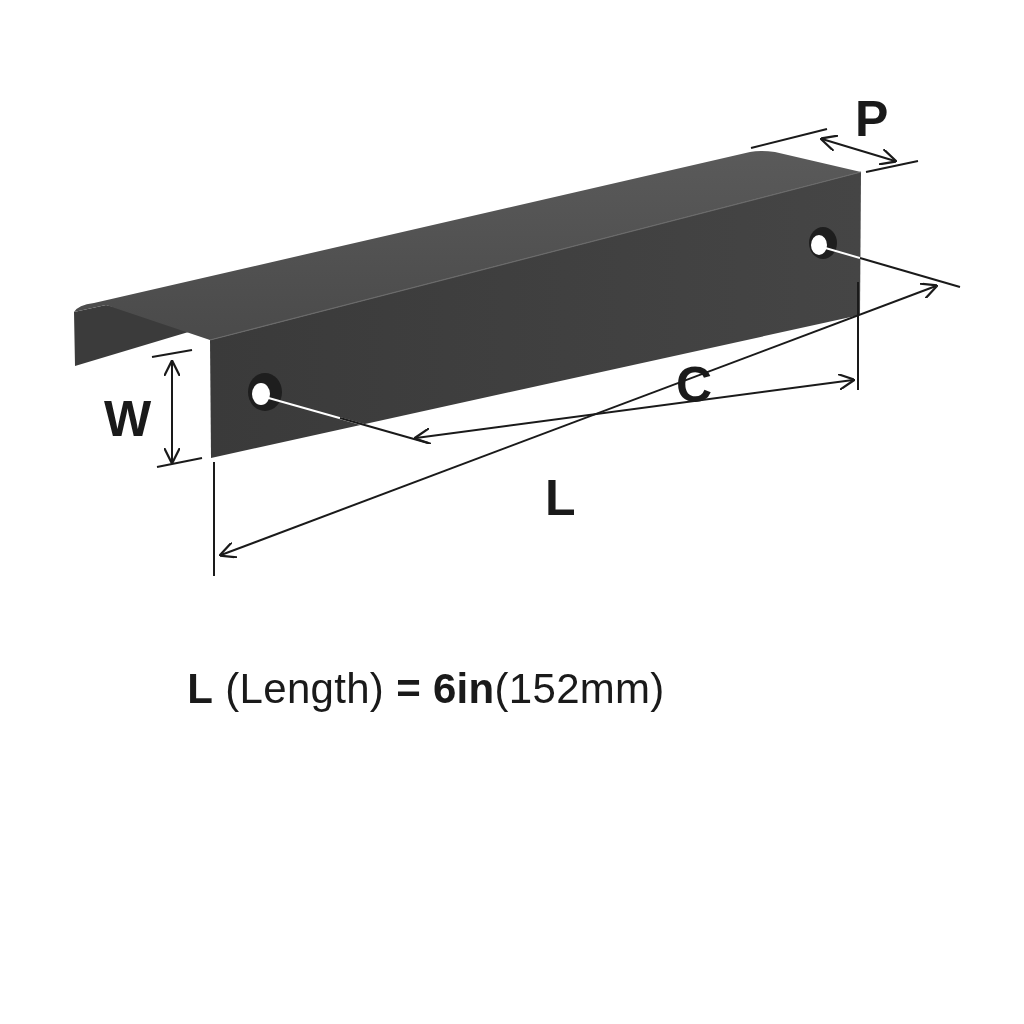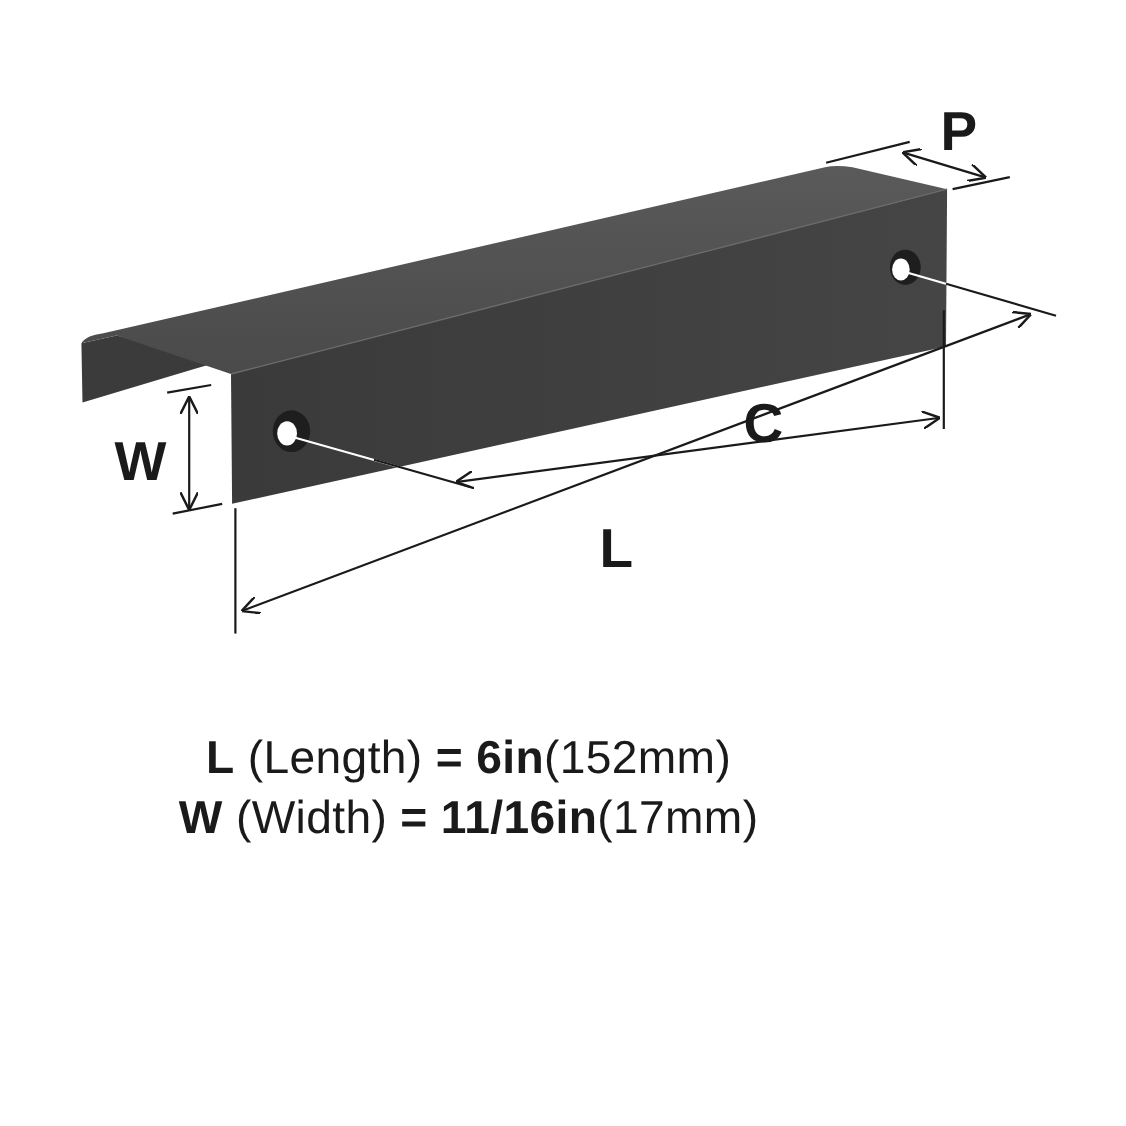--- a/index.html
+++ b/index.html
@@ -84,19 +84,13 @@
   </g>
 </svg>
 
 <div id="specs">
   <div class="spec-line">
     <span class="spec-letter">L</span>
     <span class="spec-name">(Length)</span>
     <span class="spec-eq">=</span>
     <span class="spec-imperial">6in</span><span class="spec-metric">(152mm)</span>
   </div>
-  <div class="spec-line">
-    <span class="spec-letter">W</span>
-    <span class="spec-name">(Width)</span>
-    <span class="spec-eq">=</span>
-    <span class="spec-imperial">11/16in</span><span class="spec-metric">(17mm)</span>
-  </div>
 </div>
 
 </body></html>

